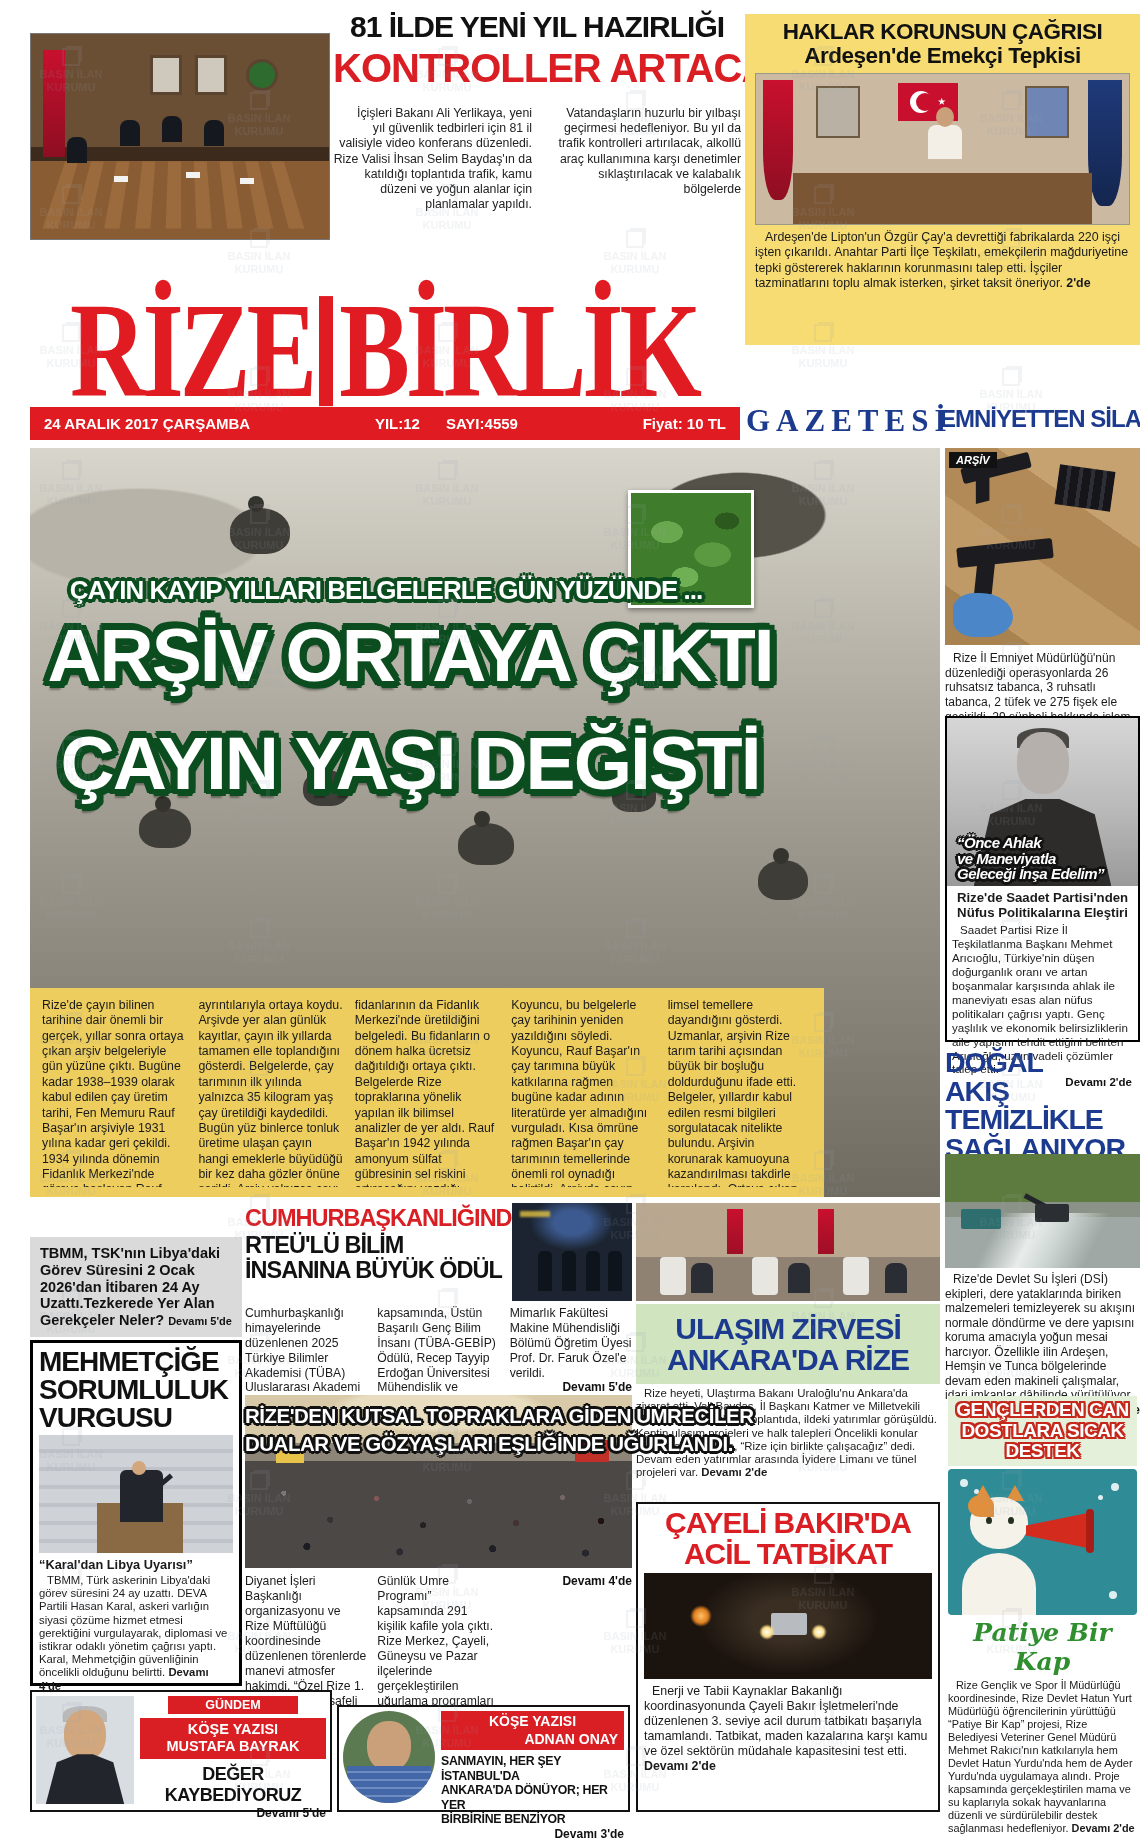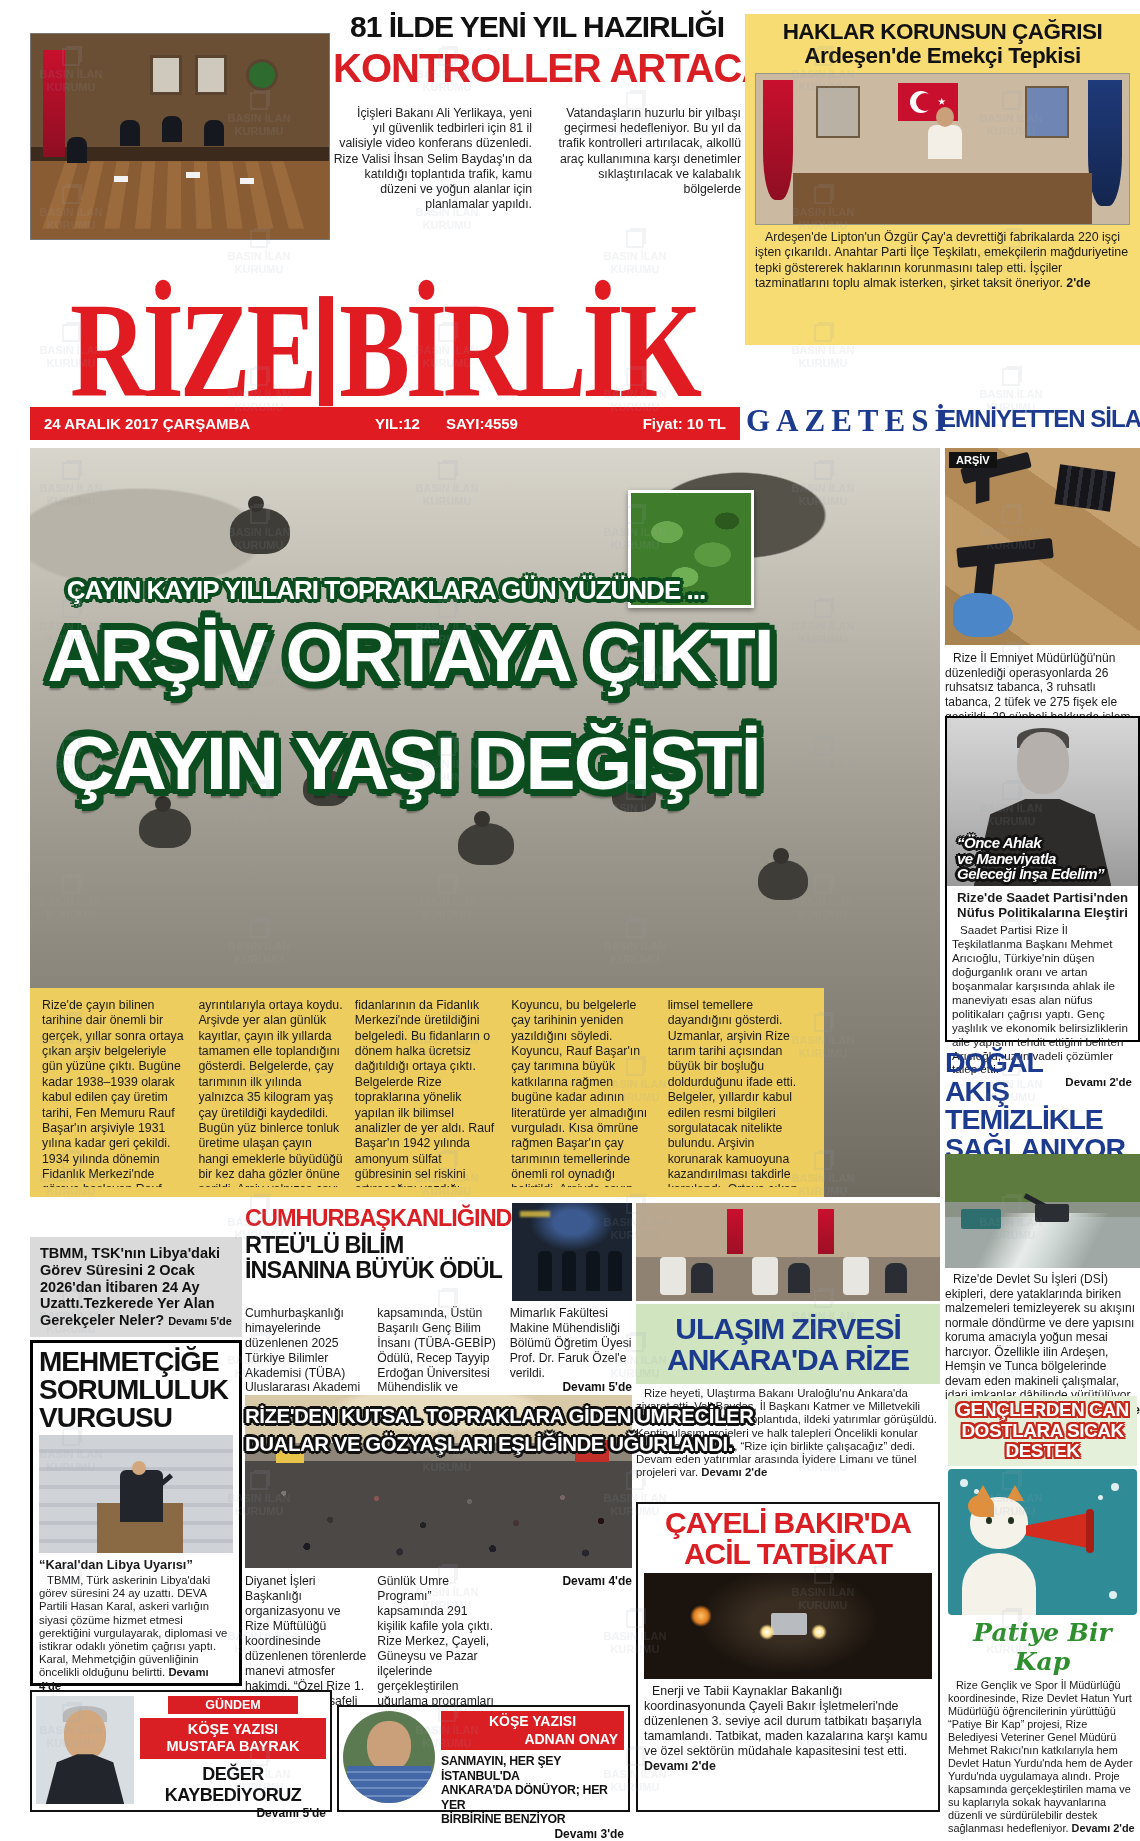--- a/index.html
+++ b/index.html
@@ -1,19 +1,19 @@
 <!DOCTYPE html>
 <html><head>
 <meta charset="utf-8">
 <style>
   html,body{margin:0;padding:0;background:#e9e9e9;}
   #page{position:relative;width:1140px;height:1841px;background:#fff;margin:0 auto;overflow:hidden;
         font-family:"Liberation Sans",sans-serif;color:#1a1a1a;}
   .abs{position:absolute;}
-  .photo{position:absolute;overflow:hidden;}
+  .photo{position:absolute;overflow:hidden;font-style:italic;}
   .center{text-align:center;}
   .nowrap{white-space:nowrap;}
   .ref{font-weight:800;text-align:right;font-size:12px;color:#111;}
   .body-txt{font-size:12.3px;line-height:1.24;color:#222;text-indent:10px;}
 
   
   .sg-big{color:#fff;font-weight:900;letter-spacing:-2px;
     text-shadow:-7px 0 #0c4d20,7px 0 #0c4d20,0 -7px #0c4d20,0 7px #0c4d20,
     -5px -5px #0c4d20,5px -5px #0c4d20,-5px 5px #0c4d20,5px 5px #0c4d20,
     -7px 4px #0c4d20,7px 4px #0c4d20,-4px -7px #0c4d20,4px 7px #0c4d20,0 9px 2px rgba(0,0,0,.35);}
@@ -291,21 +291,21 @@
 
   <div id="main-photo" class="photo">
     <div class="fig" style="left:12%;top:48%;width:52px;height:40px;"></div>
     <div class="fig" style="left:30%;top:43%;width:46px;height:36px;"></div>
     <div class="fig" style="left:47%;top:50%;width:56px;height:42px;"></div>
     <div class="fig" style="left:64%;top:44%;width:44px;height:34px;"></div>
     <div class="fig" style="left:80%;top:55%;width:50px;height:40px;"></div>
     <div class="fig" style="left:22%;top:8%;width:60px;height:46px;"></div>
   </div>
   <div id="plant-inset" class="abs"></div>
-  <div id="main-kicker" class="abs center nowrap sg-small">ÇAYIN KAYIP YILLARI TOPRAKLARA GÜN YÜZÜNDE ...</div>
+  <div id="main-kicker" class="abs center nowrap sg-small">ÇAYIN KAYIP YILLARI BELGELERLE GÜN YÜZÜNDE ...</div>
   <div id="main-t1" class="abs center nowrap sg-big">ARŞİV ORTAYA ÇIKTI</div>
   <div id="main-t2" class="abs center nowrap sg-big">ÇAYIN YAŞI DEĞİŞTİ</div>
   <div id="cay-box" class="abs">
     <div class="col">Rize'de çayın bilinen tarihine dair önemli bir gerçek, yıllar sonra ortaya çıkan arşiv belgeleriyle gün yüzüne çıktı. Bugüne kadar 1938–1939 olarak kabul edilen çay üretim tarihi, Fen Memuru Rauf Başar'ın arşiviyle 1931 yılına kadar geri çekildi. 1934 yılında dönemin Fidanlık Merkezi'nde göreve başlayan Rauf Başar'ın tuttuğu belgeler, çay tarımının ilk yıllarını</div>
     <div class="col">ayrıntılarıyla ortaya koydu. Arşivde yer alan günlük kayıtlar, çayın ilk yıllarda tamamen elle toplandığını gösterdi. Belgelerde, çay tarımının ilk yılında yalnızca 35 kilogram yaş çay üretildiği kaydedildi. Bugün yüz binlerce tonluk üretime ulaşan çayın hangi emeklerle büyüdüğü bir kez daha gözler önüne serildi. Arşiv yalnızca çayı değil, mandalina, portakal ve limon</div>
     <div class="col">fidanlarının da Fidanlık Merkezi'nde üretildiğini belgeledi. Bu fidanların o dönem halka ücretsiz dağıtıldığı ortaya çıktı. Belgelerde Rize topraklarına yönelik yapılan ilk bilimsel analizler de yer aldı. Rauf Başar'ın 1942 yılında amonyum sülfat gübresinin sel riskini artıracağını yazdığı belirlendi. Bu uyarının ancak 2019 yılında dikkate alınması dikkat çekti. Araştırmacı-Yazar Recep</div>
     <div class="col">Koyuncu, bu belgelerle çay tarihinin yeniden yazıldığını söyledi. Koyuncu, Rauf Başar'ın çay tarımına büyük katkılarına rağmen bugüne kadar adının literatürde yer almadığını vurguladı. Kısa ömrüne rağmen Başar'ın çay tarımının temellerinde önemli rol oynadığı belirtildi. Arşivde çayın mimarı Zihni Derin'e ait talimatnameler de yer aldı. Belgeler, çay tarımının plansız değil bi-</div>
     <div class="col">
       <span>limsel temellere dayandığını gösterdi. Uzmanlar, arşivin Rize tarım tarihi açısından büyük bir boşluğu doldurduğunu ifade etti. Belgeler, yıllardır kabul edilen resmi bilgileri sorgulatacak nitelikte bulundu. Arşivin korunarak kamuoyuna kazandırılması takdirle karşılandı. Ortaya çıkan bu belgelerle Rize'de çayın tarihi yeniden yazılmaya başlandı.</span>
       

